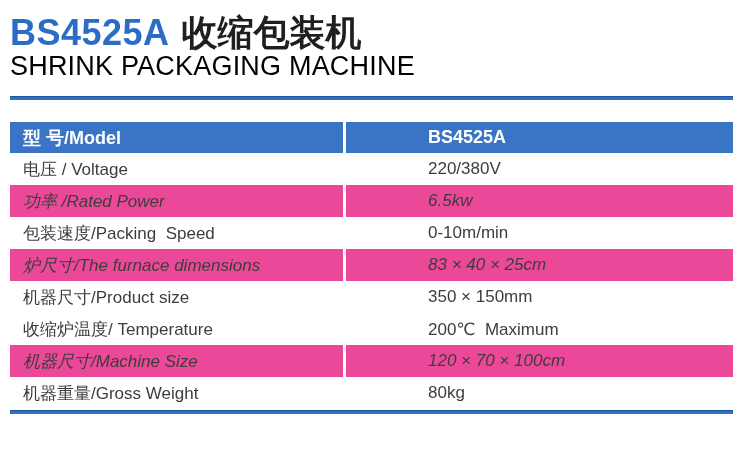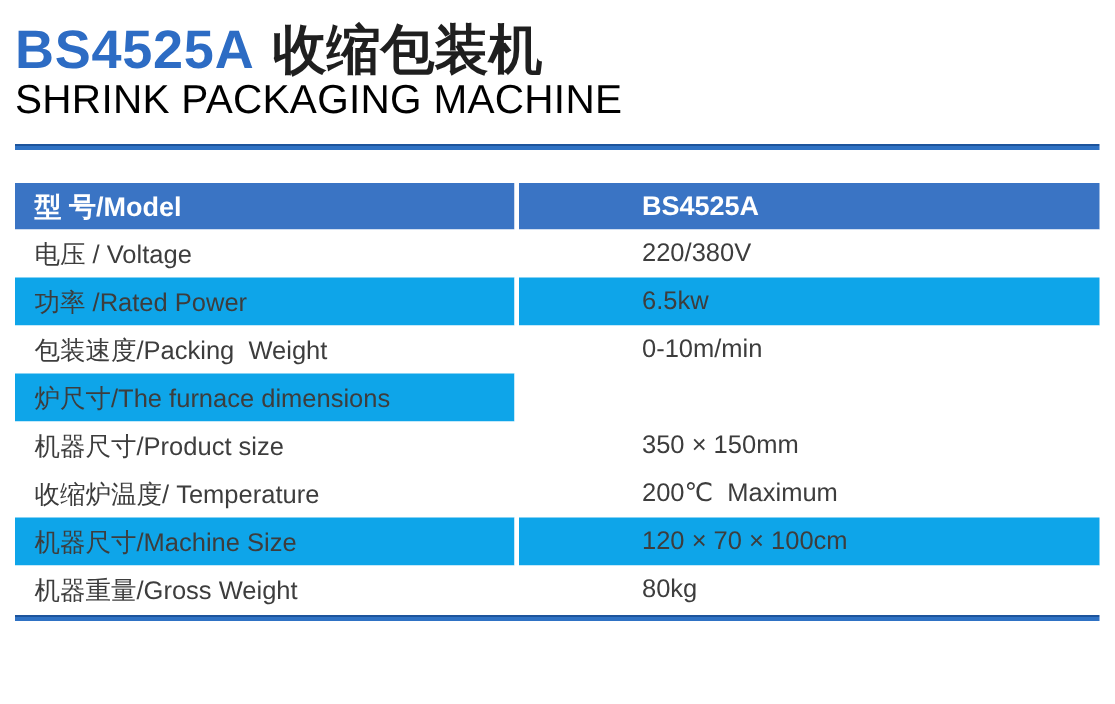--- a/index.html
+++ b/index.html
@@ -27,21 +27,21 @@
   
   .spec-table{width:723px;margin:22px 0 0 10px;}
   .row{display:flex;width:723px;}
   .row-header{height:31px;}
   .row-data{height:32px;}
   .cell{display:flex;align-items:center;white-space:pre;font-size:17px;}
   .cell-label{width:333px;padding-left:13px;box-sizing:border-box;}
   .cell-gap{width:3px;background:#ffffff;}
   .cell-value{flex:1;padding-left:82px;box-sizing:border-box;}
   .row-header .cell{background:#3a74c4;color:#ffffff;font-weight:bold;font-size:18px;}
-  .row-stripe .cell{background:#0ea5e9;}
+  .row-stripe .cell{background:#ec4899;font-style:italic;}
   .row-plain .cell{background:#ffffff;}
 </style>
 </head>
 <body>
 
 <div class="page">
 
   <div class="masthead">
     <div class="title-line"><span class="title-model">BS4525A</span><span class="title-cn">收缩包装机</span></div>
     <div class="subtitle">SHRINK PACKAGING MACHINE</div>
@@ -63,28 +63,29 @@
       <div class="cell cell-value">220/380V</div>
     </div>
 
     <div class="row row-data row-stripe">
       <div class="cell cell-label">功率 /Rated Power</div>
       <div class="cell-gap"></div>
       <div class="cell cell-value">6.5kw</div>
     </div>
 
     <div class="row row-data row-plain">
-      <div class="cell cell-label">包装速度/Packing  Weight</div>
+      <div class="cell cell-label">包装速度/Packing  Speed</div>
       <div class="cell-gap"></div>
       <div class="cell cell-value">0-10m/min</div>
     </div>
 
     <div class="row row-data row-stripe">
       <div class="cell cell-label">炉尺寸/The furnace dimensions</div>
       <div class="cell-gap"></div>
+      <div class="cell cell-value">83 × 40 × 25cm</div>
     </div>
 
     <div class="row row-data row-plain">
       <div class="cell cell-label">机器尺寸/Product size</div>
       <div class="cell-gap"></div>
       <div class="cell cell-value">350 × 150mm</div>
     </div>
 
 
     <div class="row row-data row-plain">

